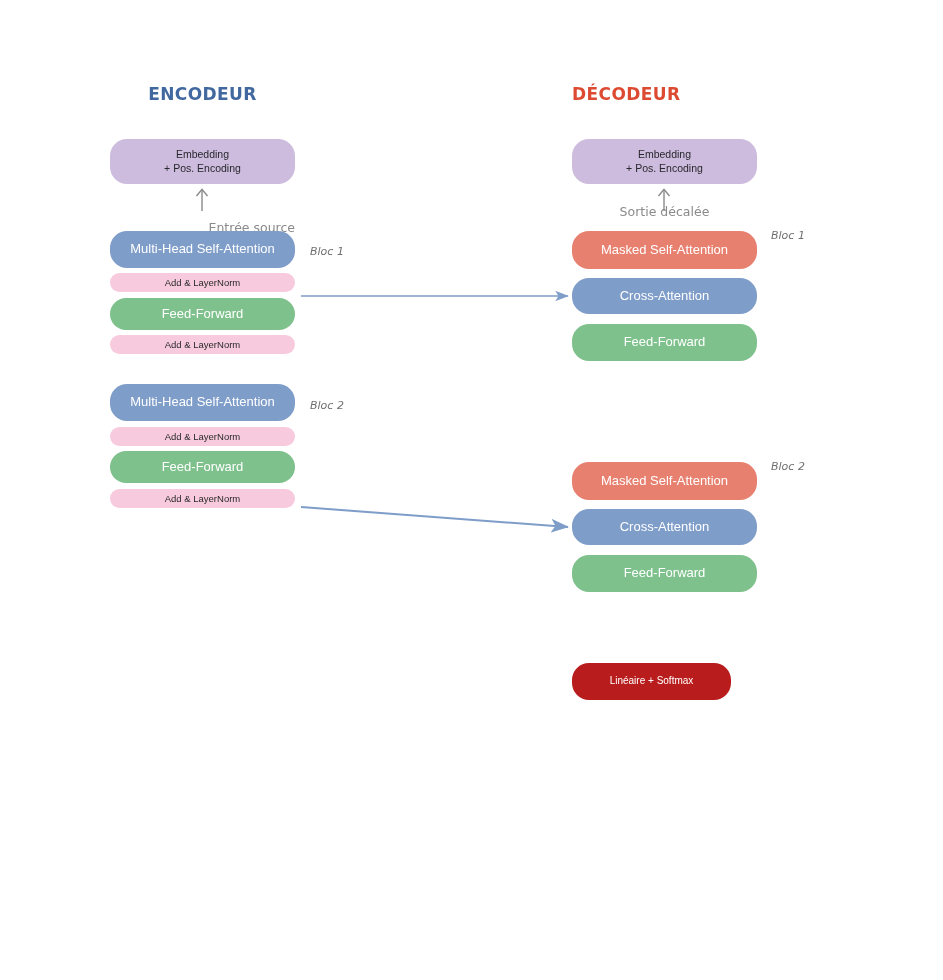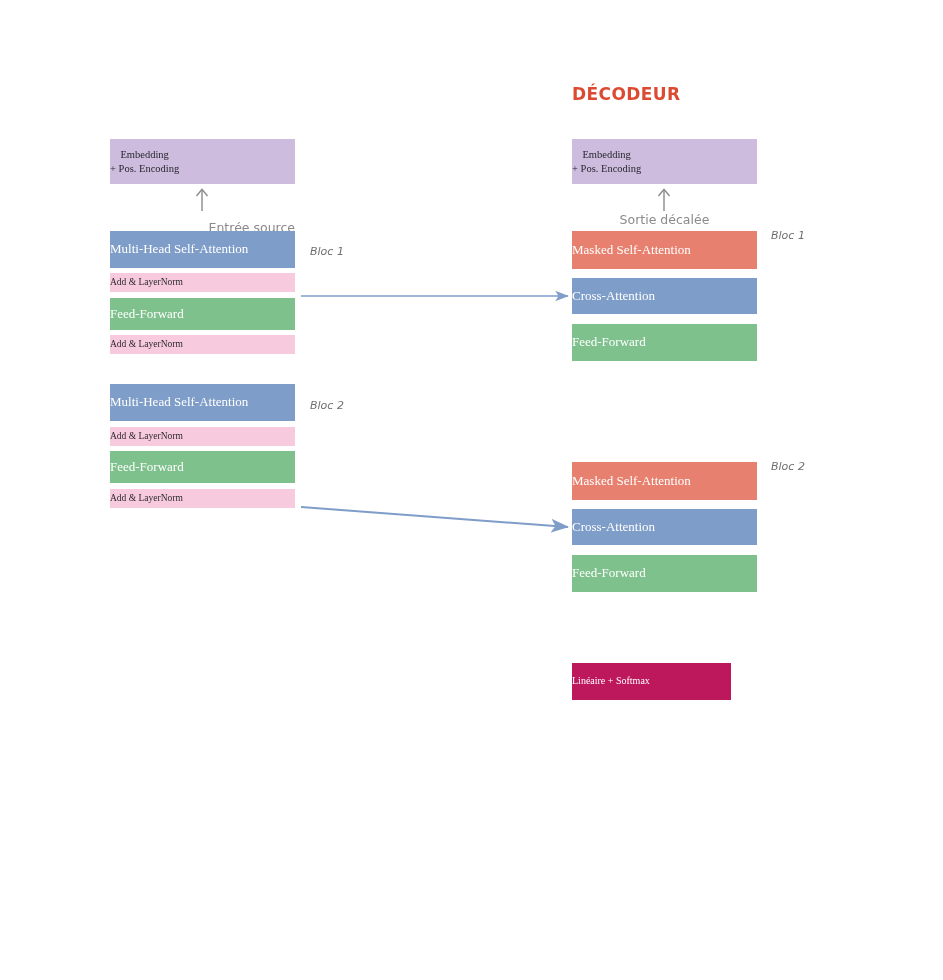--- a/index.html
+++ b/index.html
@@ -57,23 +57,25 @@
     text-align: left;
     color: #dd4a32;
   }
 
   
   .node {
     position: absolute;
     box-sizing: border-box;
     display: flex;
     align-items: center;
+    justify-content: center;
     text-align: center;
-    font-family: Liberation Serif, serif;
+    font-family: Liberation Sans, sans-serif;
     line-height: 1.25;
+    border-radius: 17px;
   }
   .node.embedding {
     font-size: 10.5px;
     color: #27272e;
   }
   .node.layer {
     font-size: 13px;
     color: #ffffff;
   }
   .node.norm {
@@ -118,20 +120,21 @@
     pointer-events: none;
     overflow: visible;
   }
 </style>
 </head>
 <body>
 
 <div id="canvas">
 
 
+  <div class="col-heading encoder">ENCODEUR</div>
   <div class="col-heading decoder">DÉCODEUR</div>
 
   <div class="node embedding" style="left:110px; top:139px; width:185px; height:45px; background:#cdbcdd;">
     <div>
       <span>Embedding</span><br>
       <span>+ Pos. Encoding</span>
     </div>
   </div>
 
   <svg class="up-arrow" style="left:189px; top:186px;" viewBox="0 0 26 26">
@@ -158,33 +161,33 @@
       <span>Embedding</span><br>
       <span>+ Pos. Encoding</span>
     </div>
   </div>
 
   <svg class="up-arrow" style="left:651px; top:186px;" viewBox="0 0 26 26">
     <line x1="13" y1="25" x2="13" y2="4" stroke="#8a8a8a" stroke-width="1.4"></line>
     <polyline points="7.5,10 13,3.4 18.5,10" fill="none" stroke="#8a8a8a" stroke-width="1.4"></polyline>
   </svg>
 
-  <div class="flow-label" style="left:572px; top:212px; width:185px;">Sortie décalée</div>
+  <div class="flow-label" style="left:572px; top:204px; width:185px;">Sortie décalée</div>
 
   <div class="node layer" style="left:572px; top:231px; width:185px; height:38px; background:#e8806f;">Masked Self-Attention</div>
   <div class="node layer" style="left:572px; top:278px; width:185px; height:36px; background:#7f9dc9;">Cross-Attention</div>
   <div class="node layer" style="left:572px; top:324px; width:185px; height:37px; background:#7ec18c;">Feed-Forward</div>
   <div class="bloc-label" style="left:771px; top:229px;">Bloc 1</div>
 
   <div class="node layer" style="left:572px; top:462px; width:185px; height:38px; background:#e8806f;">Masked Self-Attention</div>
   <div class="node layer" style="left:572px; top:509px; width:185px; height:36px; background:#7f9dc9;">Cross-Attention</div>
   <div class="node layer" style="left:572px; top:555px; width:185px; height:37px; background:#7ec18c;">Feed-Forward</div>
   <div class="bloc-label" style="left:771px; top:460px;">Bloc 2</div>
 
-  <div class="node output" style="left:572px; top:663px; width:159px; height:37px; background:#be185d;">Linéaire + Softmax</div>
+  <div class="node output" style="left:572px; top:663px; width:159px; height:37px; background:#b91c1c;">Linéaire + Softmax</div>
 
   <svg class="cross-arrow">
     <defs>
       <marker id="arrowhead" markerWidth="9" markerHeight="7" refX="8.5" refY="3.5" orient="auto" markerUnits="strokeWidth">
         <path d="M0,0 L9,3.5 L0,7 L2.2,3.5 Z" fill="#7f9dc9"></path>
       </marker>
     </defs>
     <line x1="301" y1="296" x2="568" y2="296" stroke="#7f9dc9" stroke-width="1.5" marker-end="url(#arrowhead)"></line>
     <line x1="301" y1="507" x2="568" y2="527" stroke="#7f9dc9" stroke-width="2" marker-end="url(#arrowhead)"></line>
   </svg>

